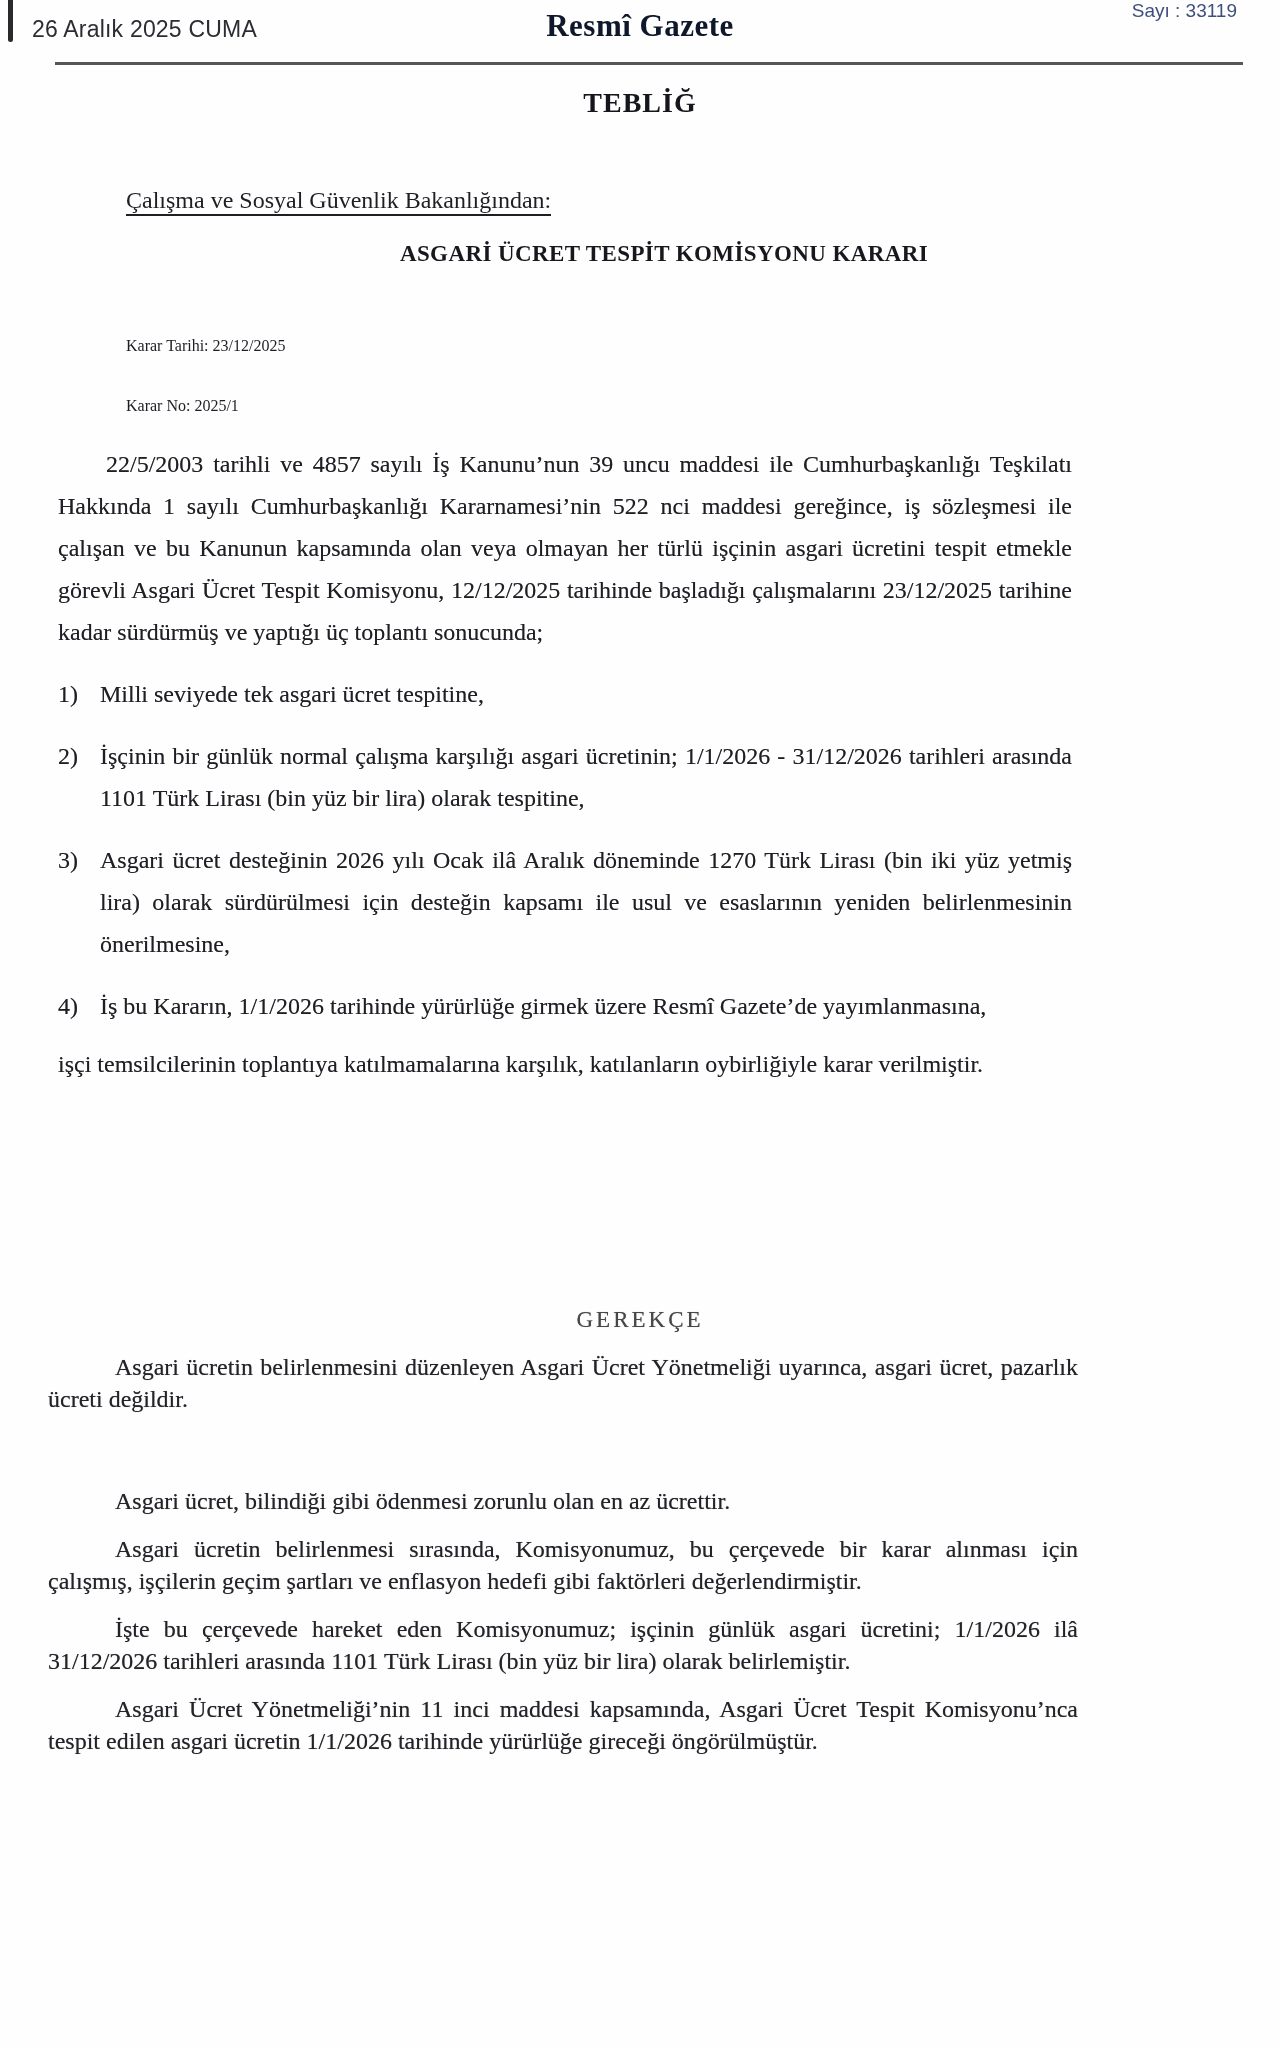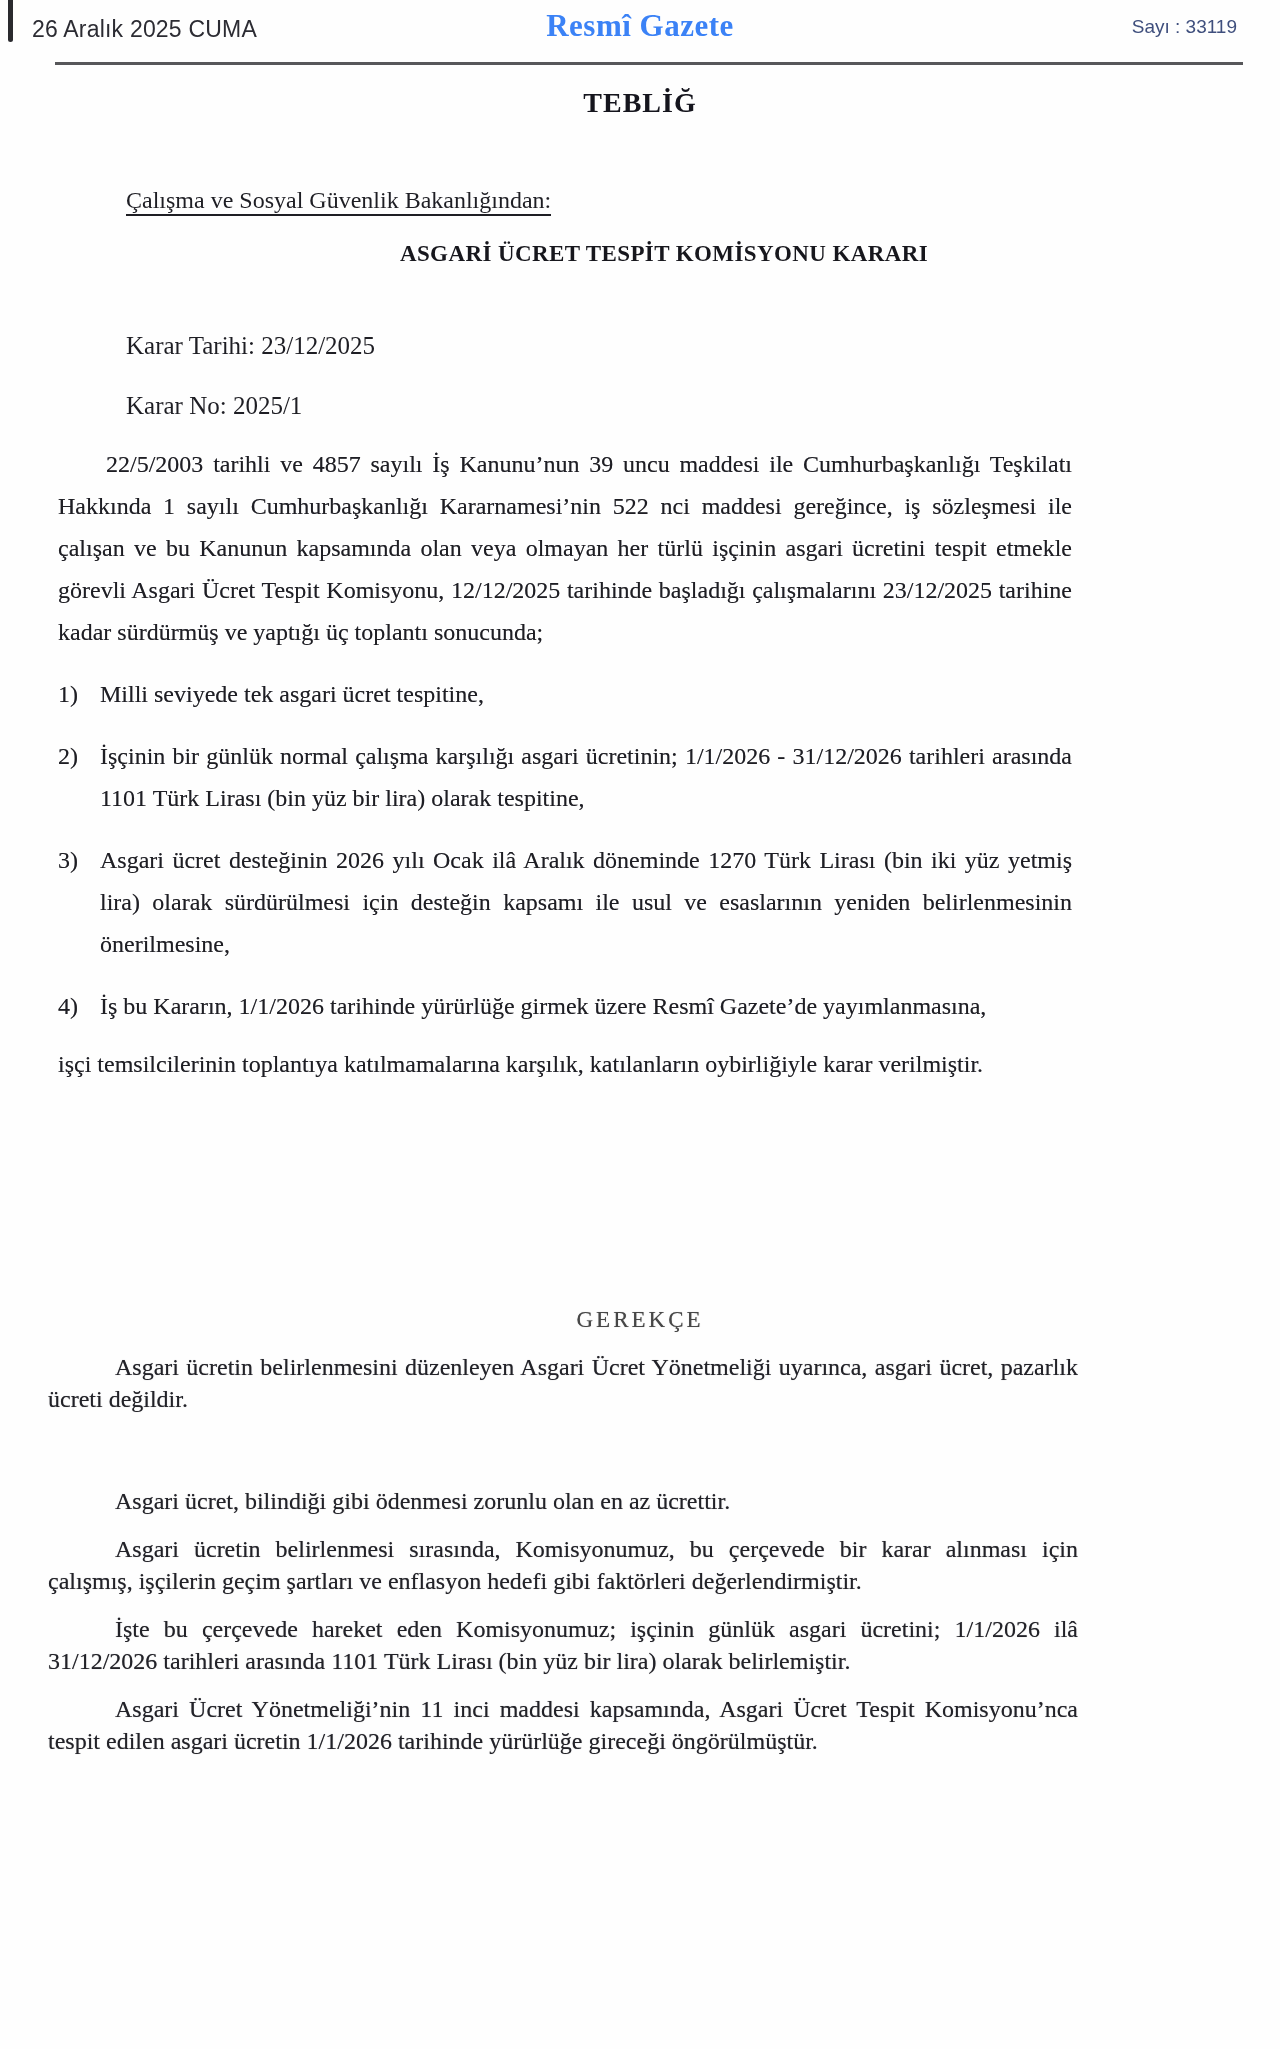--- a/index.html
+++ b/index.html
@@ -23,25 +23,25 @@
   }
   
   .hdr{ position:relative; height:62px; }
   .hdr-date{
     position:absolute; left:32px; top:16px;
     font-family:"Liberation Sans", sans-serif;
     font-size:23px; color:#2c2c33; letter-spacing:0.2px;
   }
   .hdr-title{
     position:absolute; left:50%; top:8px; transform:translateX(-50%);
-    font-size:31px; font-weight:bold; color:#3b82f6;
+    font-size:31px; font-weight:bold; color:#0f172a;
     letter-spacing:0.5px;
   }
   .hdr-issue{
-    position:absolute; right:43px; top:16px;
+    position:absolute; right:43px; top:0;
     font-family:"Liberation Sans", sans-serif;
     font-size:19px; color:#3f4f7d;
   }
   .rule{
     margin-left:55px; width:1188px; height:3px;
     background:#57575a;
   }
   
   .teblig{
     margin-top:20px;
@@ -56,21 +56,21 @@
   .ministry .u{
     border-bottom:2px solid #1e1e24;
     padding-bottom:1px;
   }
   .decision-title{
     margin-top:24px;
     text-align:center;
     font-size:23px; line-height:30px; font-weight:bold;
     letter-spacing:0.4px; color:#17171d;padding-left:48px;
   }
-  .karar{ margin:30px 10px 0 126px; font-size:25px; line-height:30px; }
+  .karar{ margin:30px 10px 0 126px; font-size:16px; line-height:30px; }
   .karar.first{ margin-top:62px; }
   
   .intro{
     margin:22px 16px 0 58px; width:1014px;
     font-size:24px; line-height:42px;
     text-align:justify; text-indent:48px;
     text-shadow:0 0 0.6px rgba(30,30,36,0.5);
   }
   
   .item{

